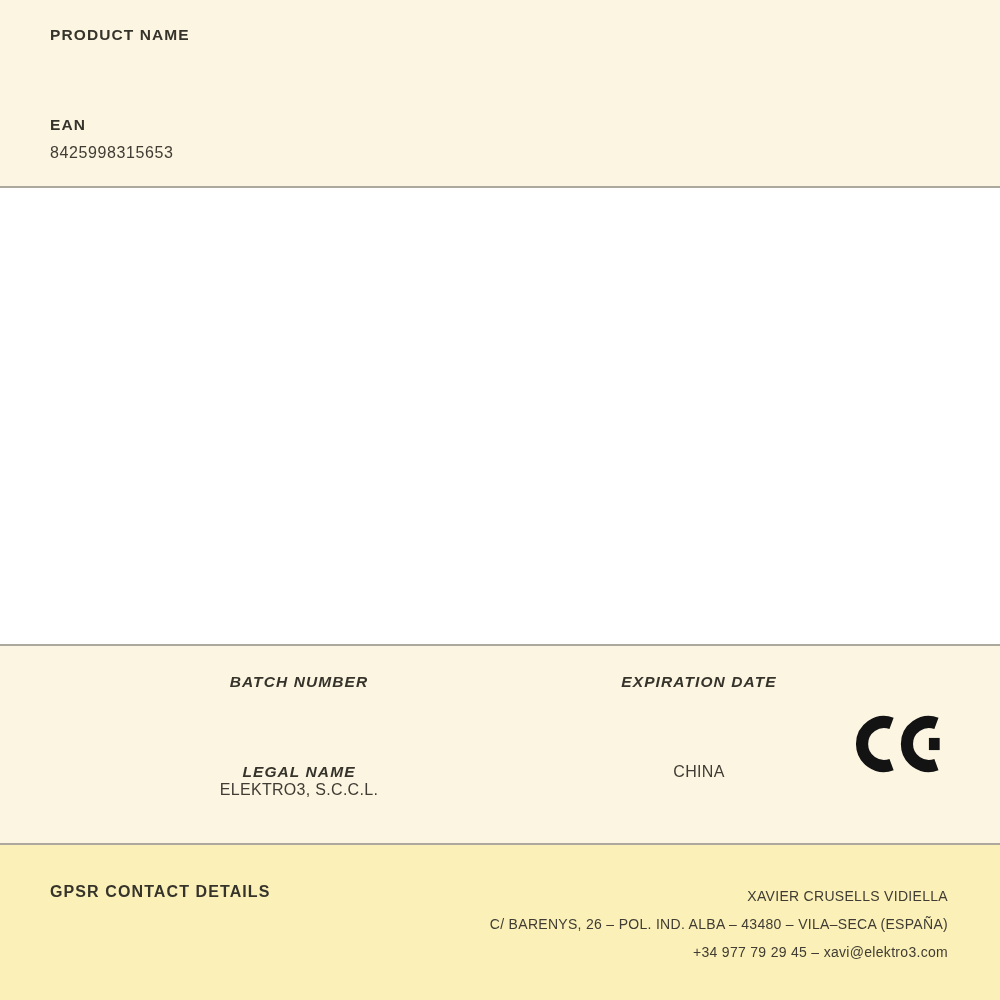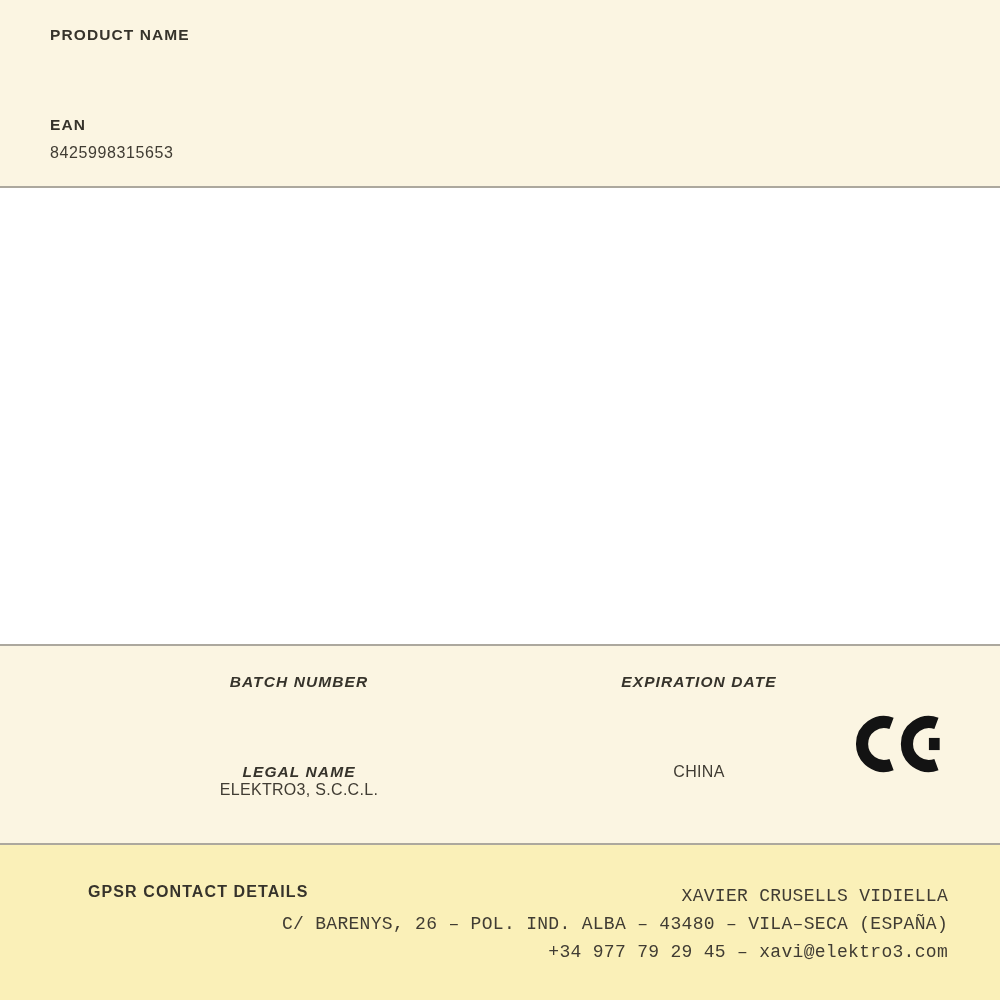--- a/index.html
+++ b/index.html
@@ -81,34 +81,33 @@
 
   .ce-mark {
     position: absolute;
     left: 856px;
     top: 67px;
     width: 86px;
     height: 62px;
   }
 
   
-  .gpsr-label { left: 50px; top: 38px; font-size: 16px; margin-left: 38px; }
+  .gpsr-label { left: 50px; top: 38px; font-size: 16px; }
   .contact-lines {
     position: absolute;
     right: 52px;
     top: 37px;
     text-align: right;
   }
   .contact-lines .line {
-    font-size: 18px;
+    font-size: 14px;
     letter-spacing: 0.3px;
     color: #403c33;
     line-height: 28px;
     white-space: nowrap;
-    font-family: Liberation Mono, monospace;
   }
 </style>
 </head>
 <body>
 
 <div class="page">
 
   <section class="sec-top">
     <div class="h-label product-name-label">PRODUCT NAME</div>
     <div class="h-label ean-label">EAN</div>

